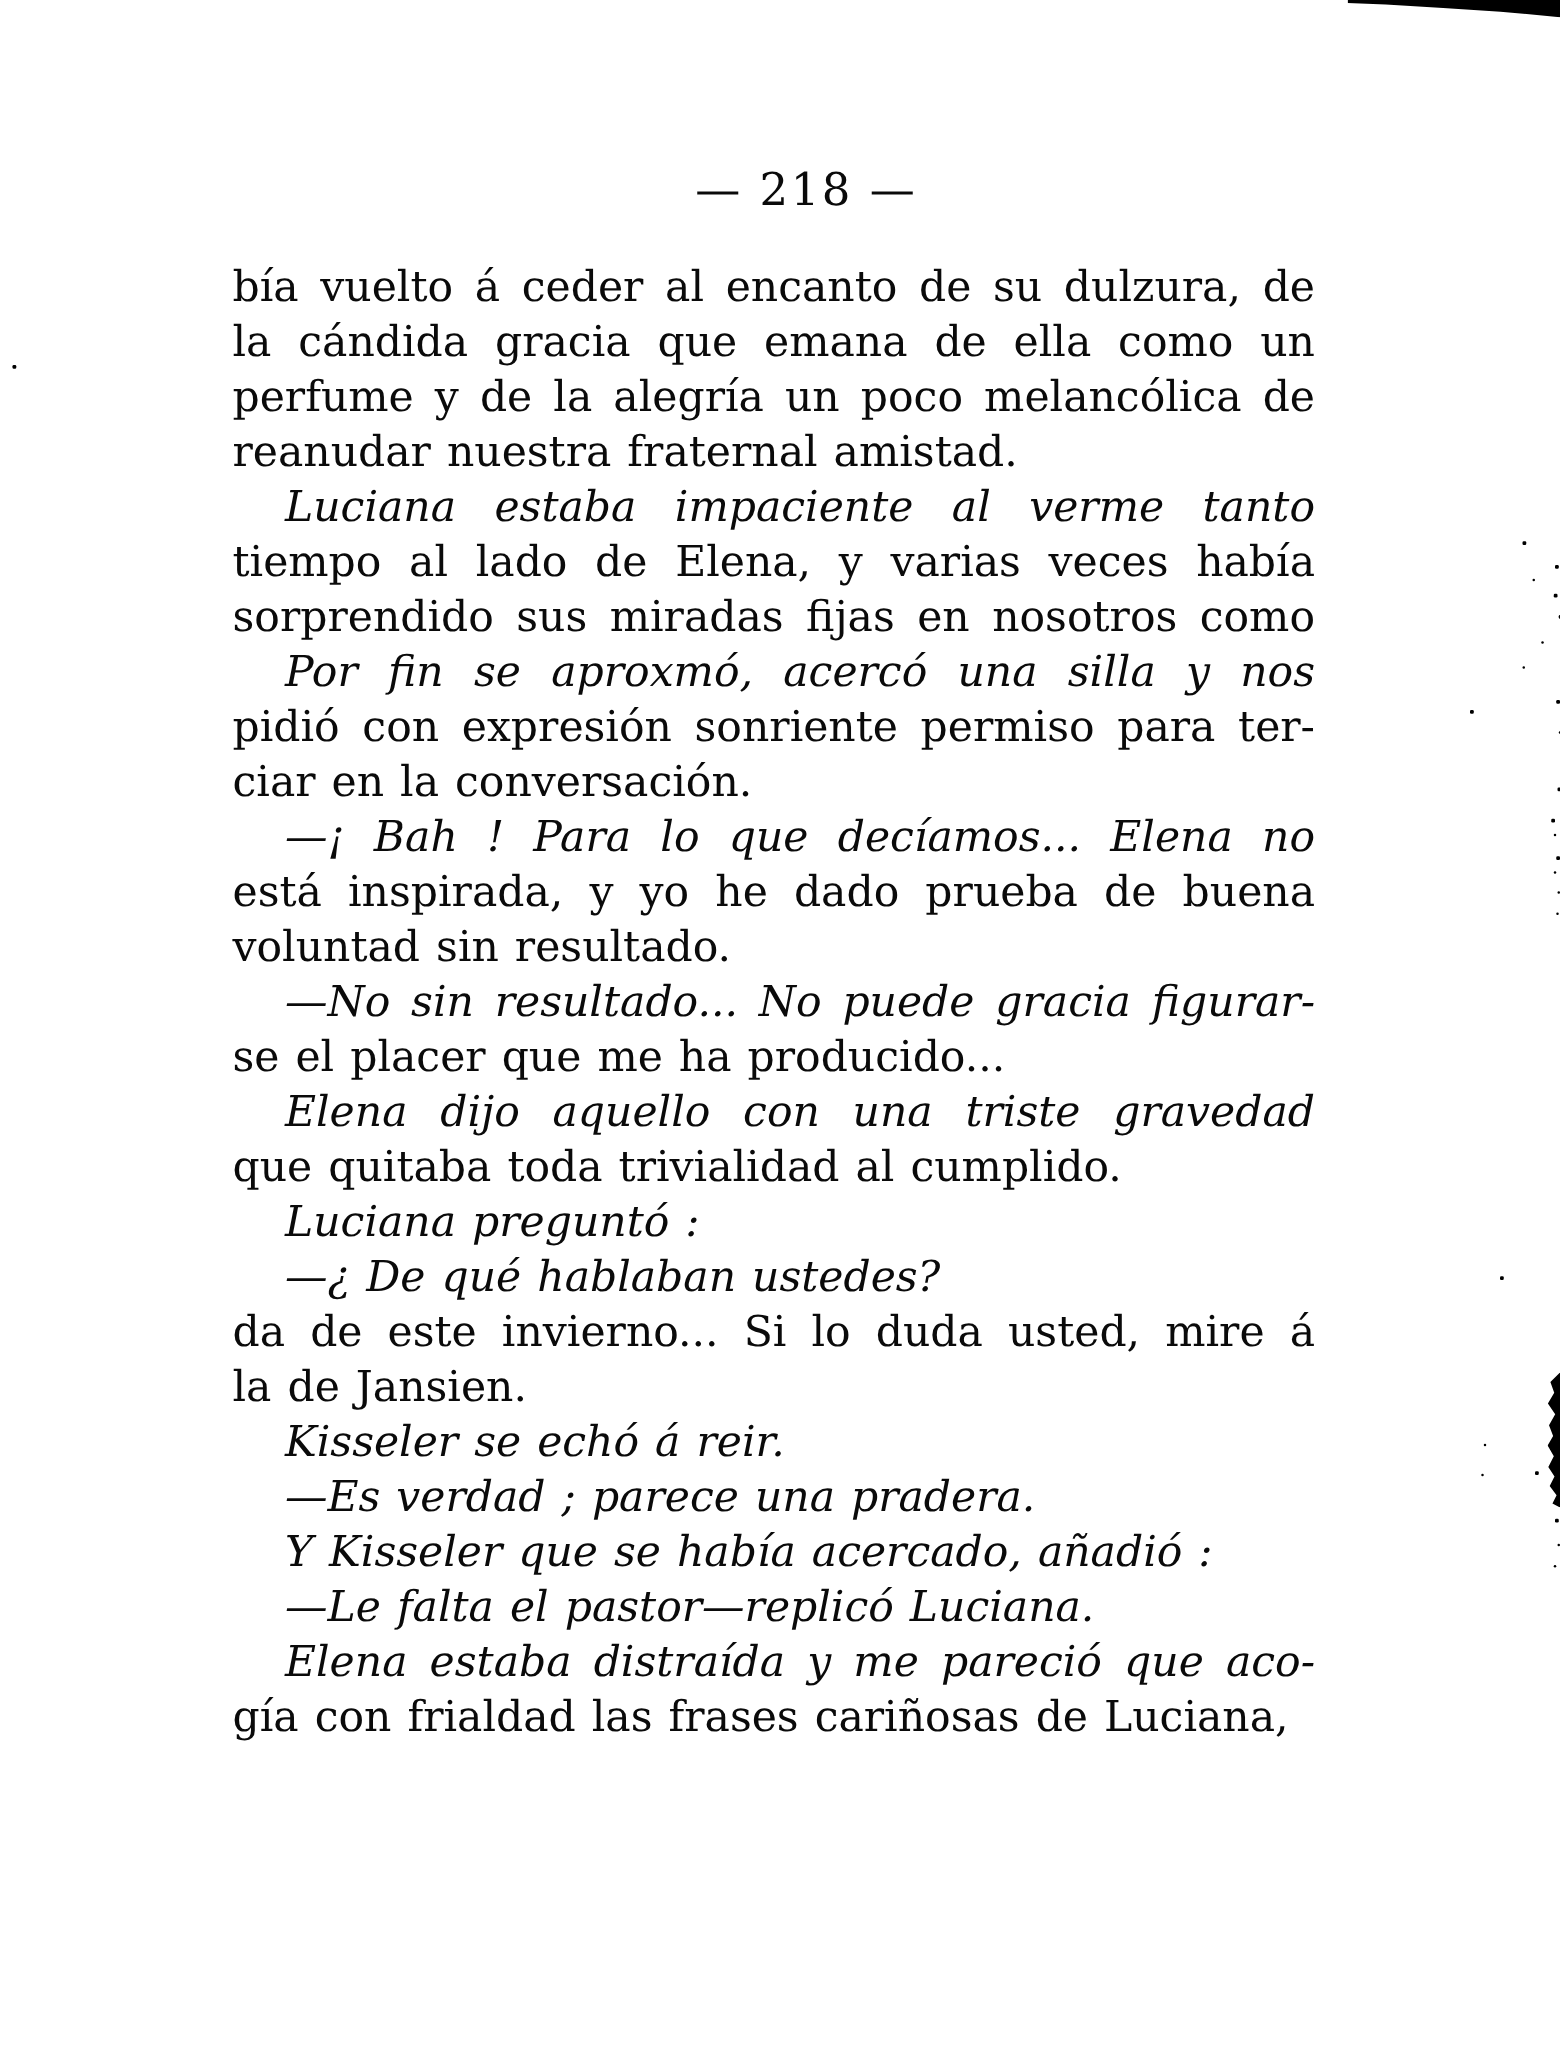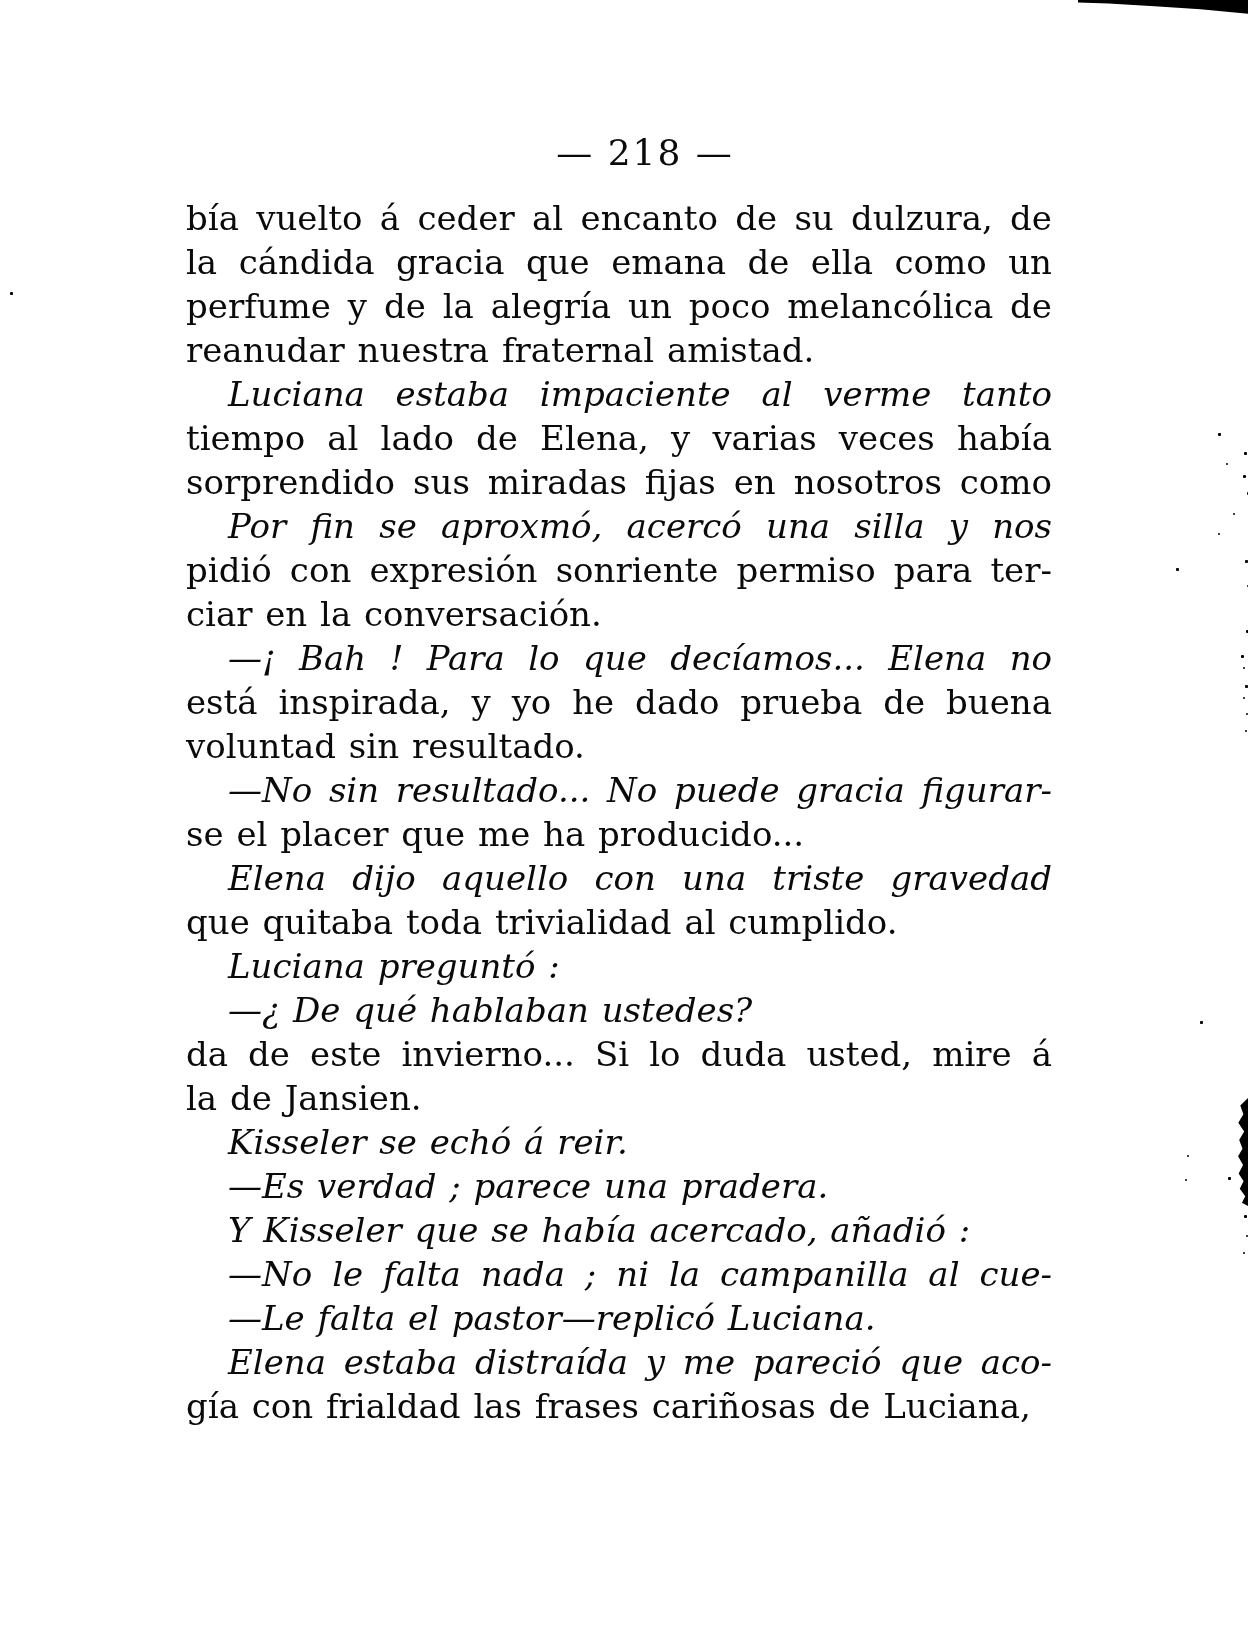--- a/index.html
+++ b/index.html
@@ -21,21 +21,21 @@
     top: 132px;
     left: 212px;
     width: 866px;
     text-align: center;
     font-size: 36px;
     letter-spacing: 2px;
     white-space: nowrap;
   }
   .text-body {
     position: absolute;
-    top: 196px;
+    top: 208px;
     left: 186px;
     width: 866px;
     font-size: 34px;
     line-height: 44px;
     word-spacing: 2px;
   }
   .line {
     height: 44px;
     white-space: nowrap;
     overflow: visible;
@@ -98,21 +98,20 @@
       <div class="line">se el placer que me ha producido...</div>
       <div class="line j ind">Elena dijo aquello con una triste gravedad</div>
       <div class="line">que quitaba toda trivialidad al cumplido.</div>
       <div class="line ind">Luciana preguntó :</div>
       <div class="line ind">—¿ De qué hablaban ustedes?</div>
       <div class="line j">da de este invierno... Si lo duda usted, mire á</div>
       <div class="line">la de Jansien.</div>
       <div class="line ind">Kisseler se echó á reir.</div>
       <div class="line ind">—Es verdad ; parece una pradera.</div>
       <div class="line ind">Y Kisseler que se había acercado, añadió :</div>
-      <div class="line j ind">—No le falta nada ; ni la campanilla al cue-</div>
       <div class="line ind">—Le falta el pastor—replicó Luciana.</div>
       <div class="line j ind">Elena estaba distraída y me pareció que aco-</div>
       <div class="line">gía con frialdad las frases cariñosas de Luciana,</div>
     </div>
   <div class="corner-wedge"></div>
   <div class="edge-blotch"></div>
   <div id="noise">
       <div class="speck" style="left: 1218px; top: 433px; width: 3px; height: 3px;"></div>
       <div class="speck" style="left: 1244px; top: 452px; width: 3px; height: 3px;"></div>
       <div class="speck" style="left: 1226px; top: 463px; width: 2px; height: 2px;"></div>

